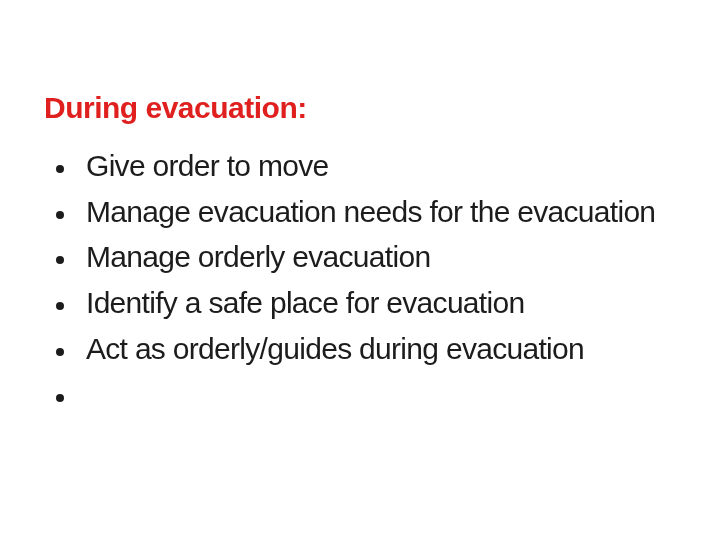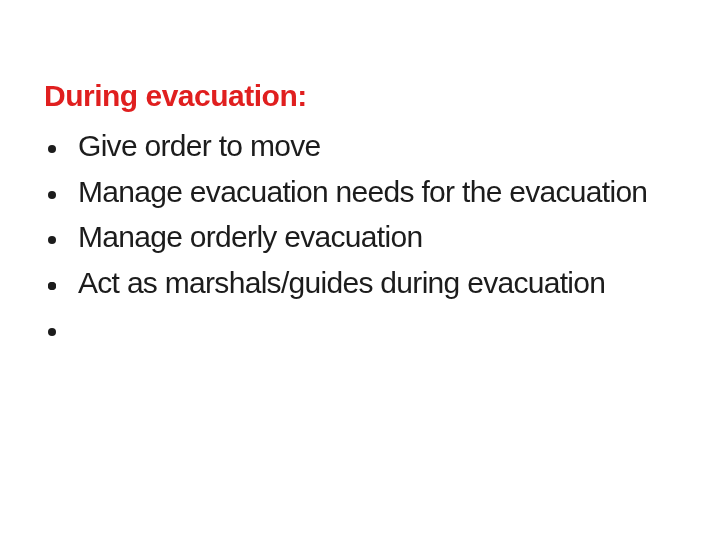--- a/index.html
+++ b/index.html
@@ -20,30 +20,30 @@
     background: var(--bg-color);
     font-family: "Liberation Sans", sans-serif;
   }
   .slide {
     position: absolute;
     left: 44px;
     top: 76px;
     width: 640px;
   }
   .slide-heading {
-    margin: 0 0 8px 0;
+    margin: 12px 0 8px 0;
     font-size: 30px;
     line-height: 39px;
     font-weight: 700;
     letter-spacing: -0.5px;
     color: var(--heading-color);
   }
   .bullet-list {
     list-style: none;
-    margin: 8px;
+    margin: 16px;
     padding: 0;
   }
   .bullet-item {
     position: relative;
     padding-left: 26px;
     font-size: 30px;
     line-height: 45.7px;
     letter-spacing: -0.7px;
     color: var(--text-color);
     white-space: nowrap;
@@ -71,22 +71,23 @@
     <li class="bullet-item">
       <span class="bullet-dot"></span>
       <span>Manage evacuation needs for the evacuation</span>
     </li>
     <li class="bullet-item">
       <span class="bullet-dot"></span>
       <span>Manage orderly evacuation</span>
     </li>
     <li class="bullet-item">
       <span class="bullet-dot"></span>
+      <span>Identify a safe place for evacuation</span>
     </li>
     <li class="bullet-item">
       <span class="bullet-dot"></span>
-      <span>Act as marshals/guides during evacuation</span>
+      <span>Act as orderly/guides during evacuation</span>
     </li>
     <li class="bullet-item">
       <span class="bullet-dot"></span>
     </li>
   </ul>
 </div>
 
 </body></html>

